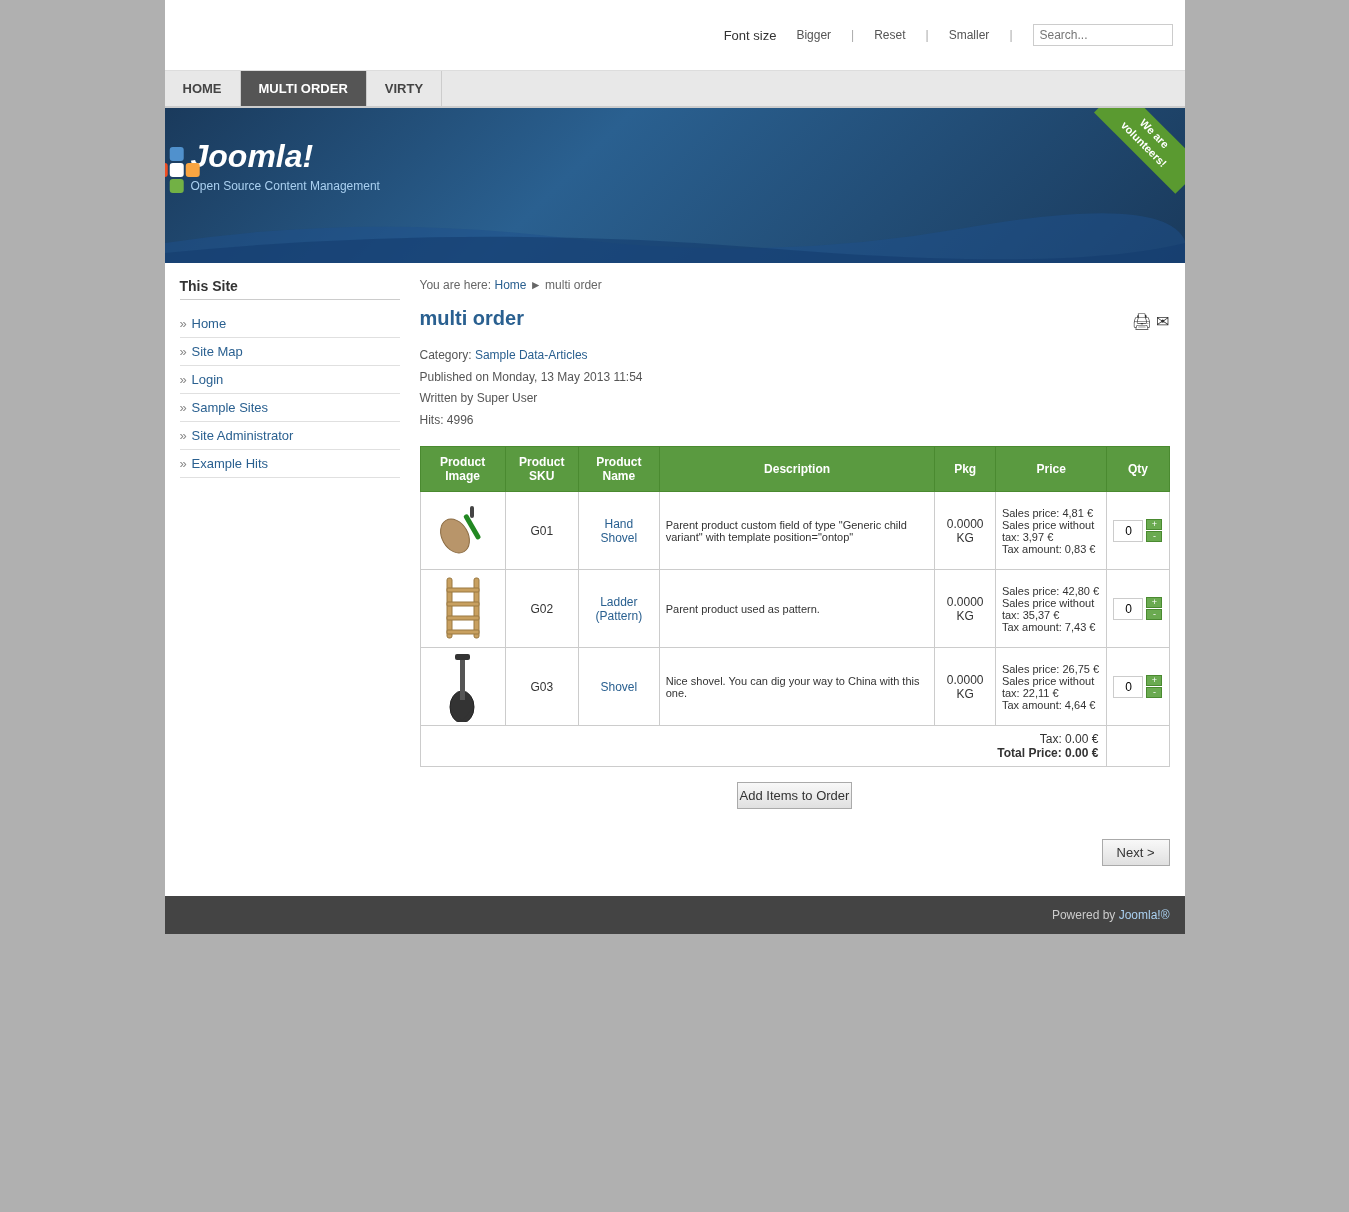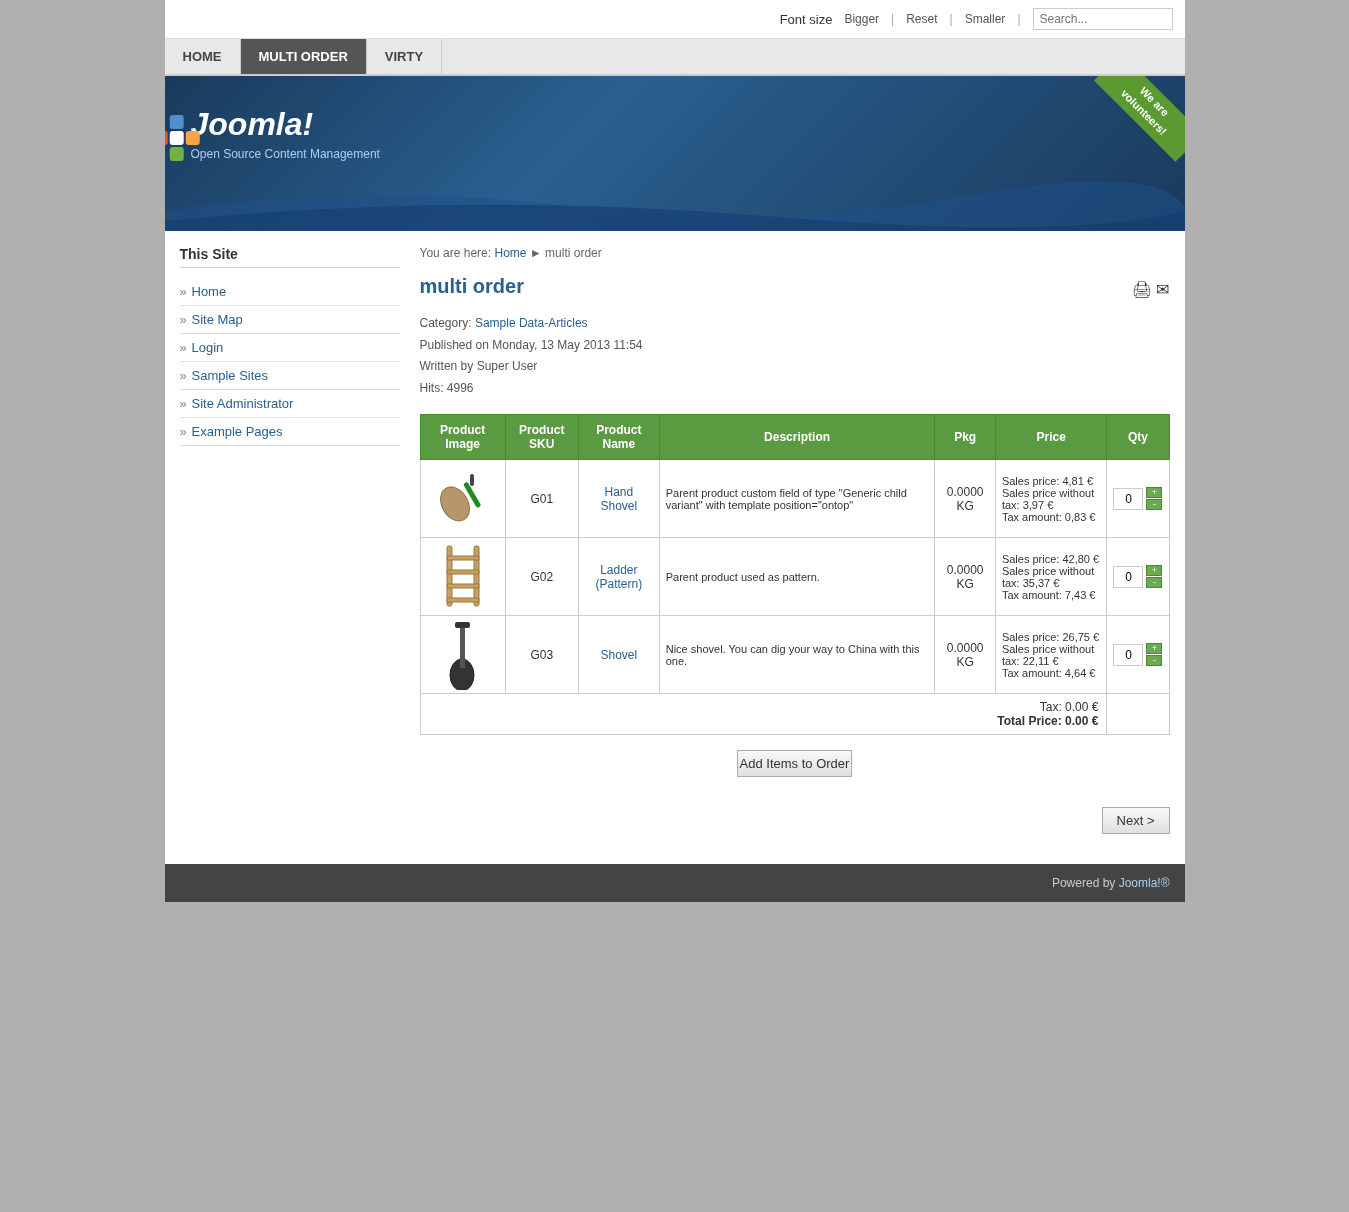--- a/index.html
+++ b/index.html
@@ -1,21 +1,21 @@
 <!DOCTYPE html>
 <html><head>
   <meta charset="utf-8">
   <style>
     * { box-sizing: border-box; margin: 0; padding: 0; }
     body { background: #b0b0b0; font-family: Arial, sans-serif; font-size: 13px; color: #333; }
 
     #outer-wrapper { max-width: 1020px; margin: 0 auto; background: #fff; }
 
     
-    #top-bar { background: #fff; padding: 8px 12px; display: flex; justify-content: flex-end; align-items: center; gap: 12px; border-bottom: 1px solid #ddd; }
+    #top-bar { background: #fff; padding: 24px 12px; display: flex; justify-content: flex-end; align-items: center; gap: 20px; border-bottom: 1px solid #ddd; }
     #top-bar a { color: #555; font-size: 12px; text-decoration: none; }
     #top-bar .separator { color: #aaa; font-size: 12px; }
     #search-input { border: 1px solid #ccc; padding: 3px 6px; font-size: 12px; width: 140px; color: #999; }
 
     
     #nav-menu { background: #e8e8e8; display: flex; border-bottom: 2px solid #ccc; }
     #nav-menu .nav-item { padding: 10px 18px; font-size: 13px; font-weight: bold; text-transform: uppercase; color: #444; cursor: pointer; text-decoration: none; display: block; border-right: 1px solid #ccc; }
     #nav-menu .nav-item.active { background: #555; color: #fff; }
 
     
@@ -134,21 +134,21 @@
   <div id="content-area">
 
     <div id="sidebar">
       <h3>This Site</h3>
       <ul>
         <li><a href="#">Home</a></li>
         <li><a href="#">Site Map</a></li>
         <li><a href="#">Login</a></li>
         <li><a href="#">Sample Sites</a></li>
         <li><a href="#">Site Administrator</a></li>
-        <li><a href="#">Example Pages</a></li>
+        <li><a href="#">Example Hits</a></li>
       </ul>
     </div>
 
     <div id="main-content">
 
       <div id="breadcrumb">
         <span>You are here:</span>
         <a href="#">Home</a>
         <span> ► </span>
         <span>multi order</span>

